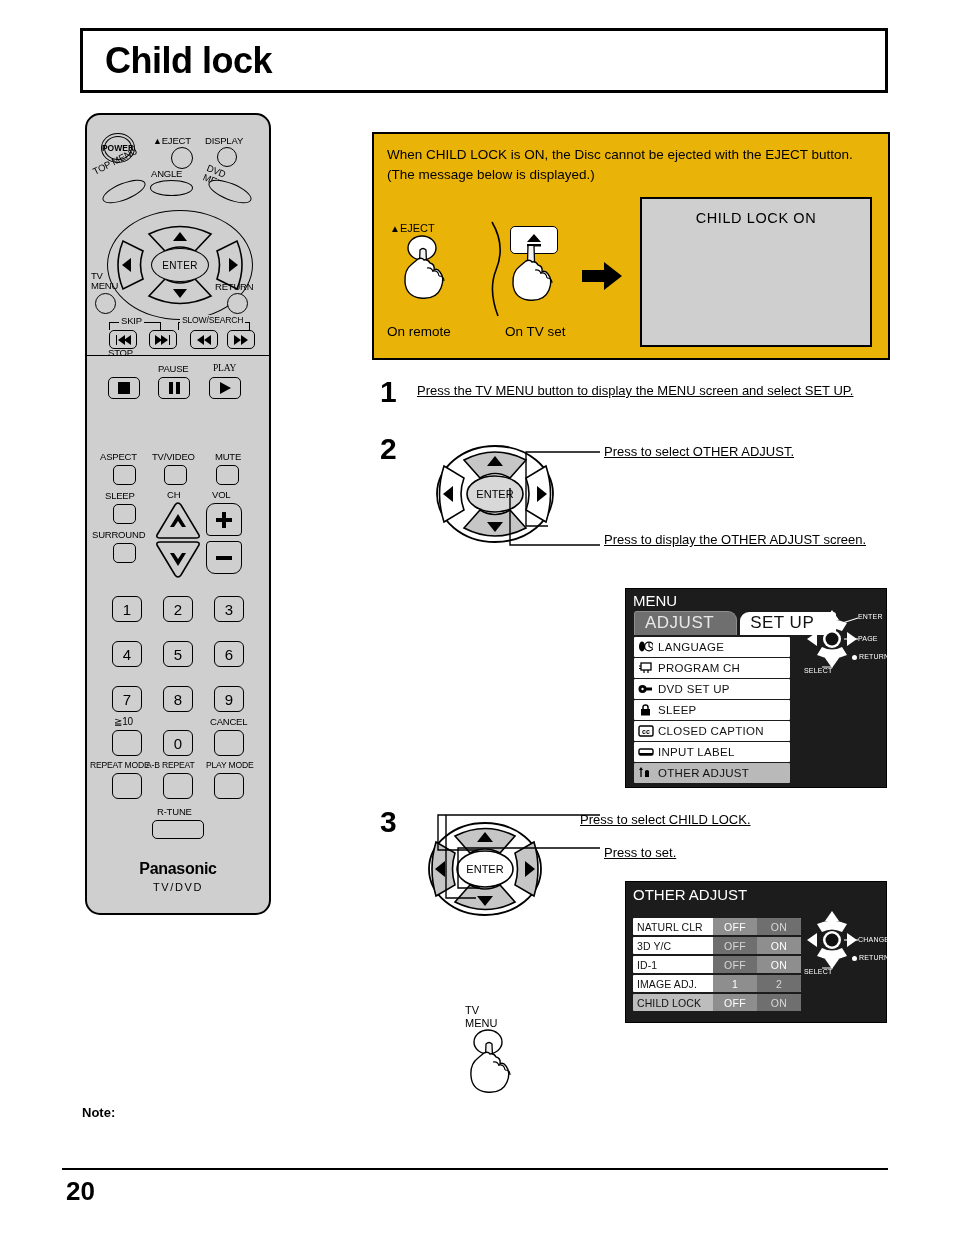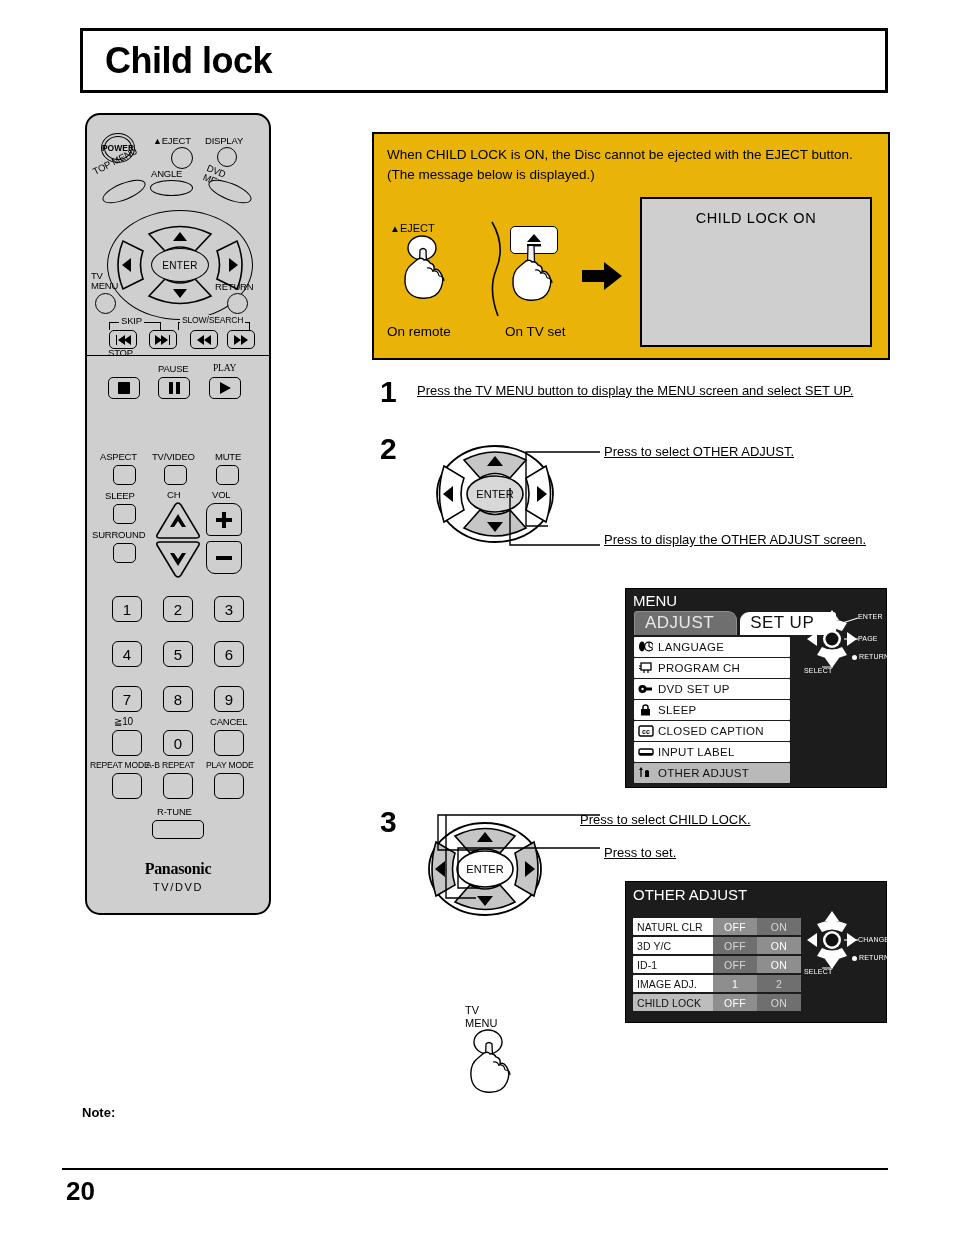--- a/index.html
+++ b/index.html
@@ -77,21 +77,21 @@
     display: flex; align-items: center; justify-content: center;
     font-size: 15px;
   }
   .blankbtn {
     position: absolute; width: 30px; height: 26px; border: 1.6px solid #000;
     border-radius: 6px; background: #cfcfcf;
   }
   .brand {
     position: absolute; left: 0; width: 100%; text-align: center;
   }
-  .brand-name { font-size: 16px; font-weight: bold; letter-spacing: -0.3px; font-family: Liberation Serif, serif; }
+  .brand-name { font-size: 16px; font-weight: bold; letter-spacing: -0.3px; }
   .brand-sub { font-size: 11px; letter-spacing: 1.6px; margin-top: 3px; }
 
   
   .info-box {
     position: absolute; left: 372px; top: 132px; width: 518px; height: 228px;
     border: 2px solid #000; background: #eab308;
   }
   .info-text {
     position: absolute; left: 13px; top: 11px; width: 495px;
     font-size: 13.5px; line-height: 1.45;

